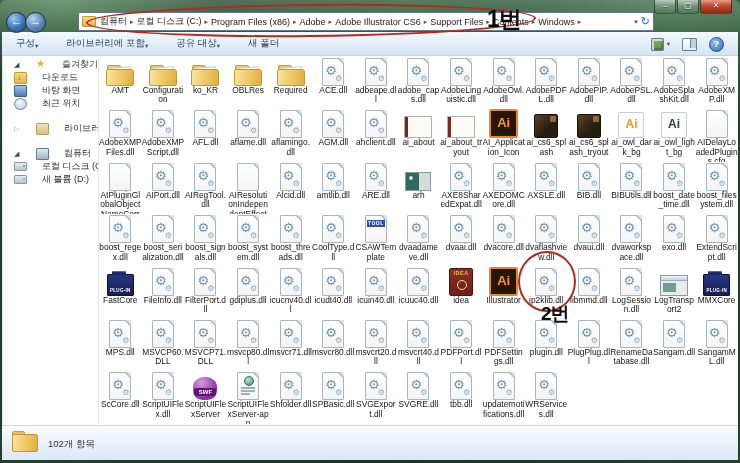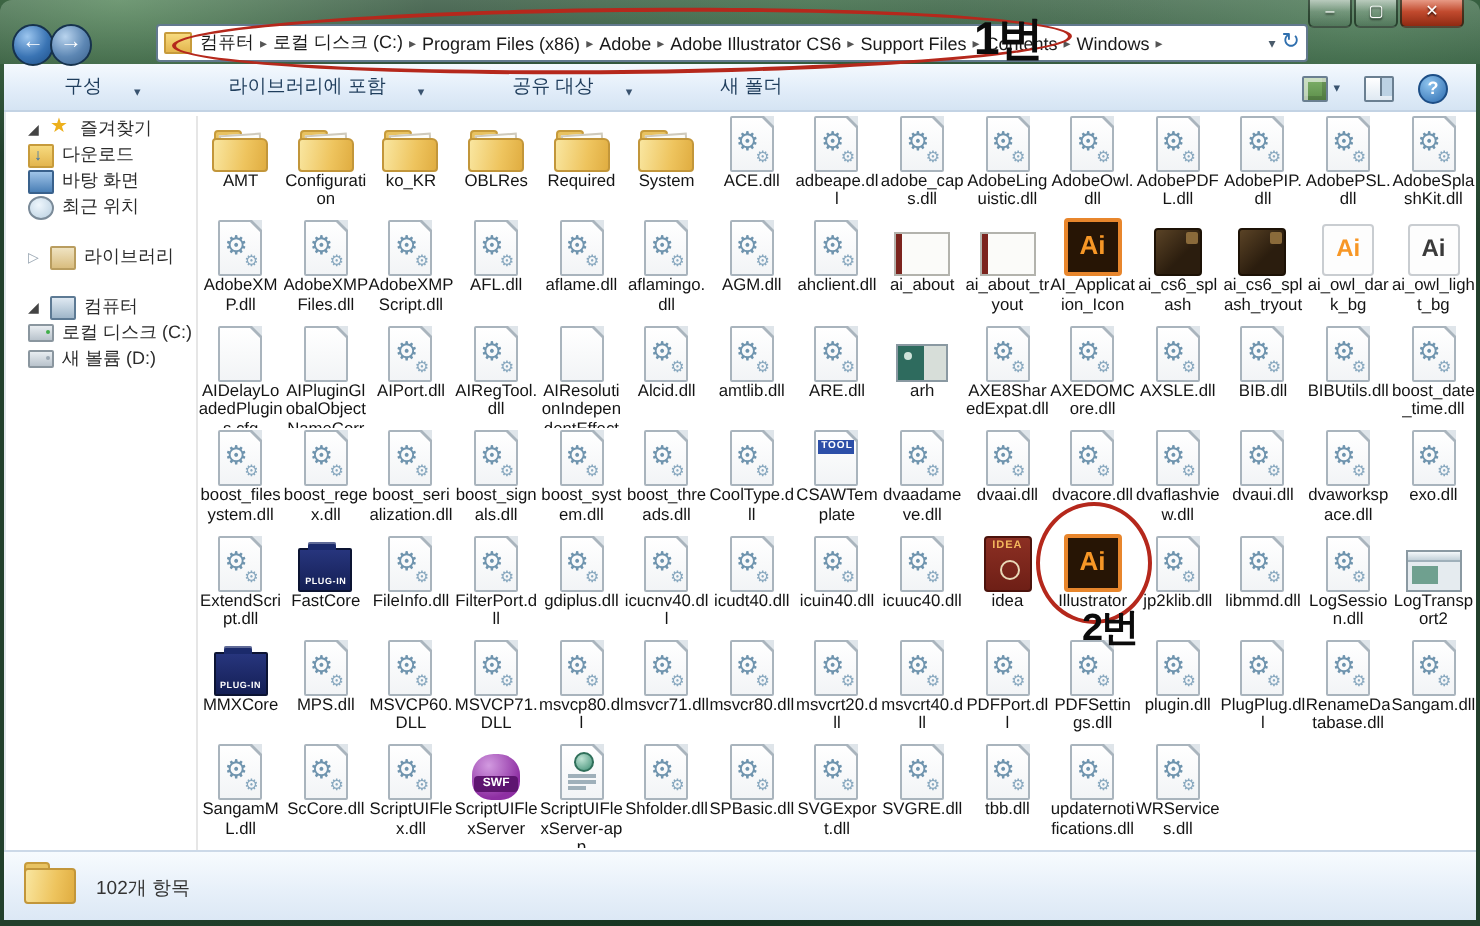--- a/index.html
+++ b/index.html
@@ -40,35 +40,35 @@
   .refreshbtn{color:#2f6fae;font-size:11px;flex:none;line-height:17px;}
   .searchbox{position:absolute;right:6px;top:1px;width:80px;height:19px;background:#fff;border:1px solid #62798e;
     border-radius:2px;display:flex;align-items:center;justify-content:space-between;padding:0 4px;box-sizing:border-box;}
   .search-ph{font-size:8.5px;font-style:italic;color:#8b94a4;white-space:nowrap;overflow:hidden;}
   .mag{width:6px;height:6px;border:1.5px solid #4a6f96;border-radius:50%;position:relative;flex:none;}
   .mag::after{content:"";position:absolute;width:1.5px;height:4px;background:#4a6f96;left:6px;top:5px;transform:rotate(-45deg);}
   
   .toolbar{position:absolute;top:32px;left:2px;right:2px;height:24px;
     background:linear-gradient(#f4f9fe,#e2edf9 55%,#d5e4f3);border-bottom:1px solid #c3d3e4;
     display:flex;align-items:center;font-size:9.5px;color:#1f3d5c;padding:0 14px;gap:28px;box-sizing:border-box;z-index:4;}
-  .tbitem{display:flex;align-items:flex-end;gap:16px;margin-left:16px;}
+  .tbitem{display:flex;align-items:flex-end;gap:0;}
   .tbcaret{font-size:6.5px;color:#39536f;}
   .tb-right{margin-left:auto;display:flex;align-items:center;gap:12px;}
   .viewbtn{display:flex;align-items:center;gap:3px;}
   .viewgrid{width:11px;height:11px;background:
      linear-gradient(#7fb06a,#5d8f4b) ;border:1px solid #6a7f91;border-radius:1px;
      box-shadow:inset 2px 2px 0 rgba(255,255,255,.6), inset -2px -2px 0 rgba(0,0,0,.15);}
   .panebtn{width:13px;height:11px;border:1px solid #6a7f91;border-radius:1px;background:linear-gradient(#fff,#dfe9f2);}
   .panebtn i{display:block;width:5px;height:9px;margin:0 0 0 7px;background:#bcd2e4;border-left:1px solid #6a7f91;}
   .helpbtn{width:13px;height:13px;border-radius:50%;background:radial-gradient(circle at 35% 30%,#8ec4ee,#2d6cb0);
     color:#fff;font-size:9px;line-height:13px;text-align:center;font-weight:bold;border:1px solid #1d4e86;}
   
   .content-bg{position:absolute;top:56px;left:2px;right:2px;bottom:37px;background:#fff;}
   .sidebar{position:absolute;top:58px;left:2px;width:96px;bottom:38px;font-size:9px;color:#2b2b2b;z-index:3;}
-  .sb-row{display:flex;align-items:center;gap:4px;height:13px;white-space:nowrap;overflow:hidden;}
+  .sb-row{display:flex;align-items:center;gap:15px;height:13px;white-space:nowrap;overflow:hidden;}
   .sb-sect{padding-left:12px;}
   .sb-child{padding-left:12px;}
   .sb-gap{height:12px;}
   .exp{color:#444;font-size:7px;width:7px;flex:none;}
   .exp.closed{color:#9aa7b3;}
   .mi{width:11px;height:10px;flex:none;border-radius:1px;position:relative;}
   .mi-star::before{content:"★";color:#edb01c;font-size:10px;line-height:10px;position:absolute;top:-1px;}
   .mi-down{background:linear-gradient(#f7da7e,#e3b54e);border:1px solid #c79b3b;}
   .mi-down::before{content:"↓";position:absolute;color:#2d6cb0;font-size:8px;font-weight:bold;left:2px;top:0;}
   .mi-desk{background:linear-gradient(#9fc4e8,#4a7fb6);border:1px solid #39618c;}
@@ -315,30 +315,20 @@
       <div class="icw">
         <div class="ic-folder">
           <i class="tab"></i>
           <i class="paper"></i>
           <i class="front"></i>
         </div>
       </div>
       <div class="lbl">Required</div>
     </div>
 
-    <div class="cell">
-      <div class="icw">
-        <div class="ic-folder">
-          <i class="tab"></i>
-          <i class="paper"></i>
-          <i class="front"></i>
-        </div>
-      </div>
-      <div class="lbl">System</div>
-    </div>
 
     <div class="cell">
       <div class="icw">
         <div class="ic-page ic-dll">
           <span class="g1">⚙</span>
           <span class="g2">⚙</span>
         </div>
       </div>
       <div class="lbl">ACE.dll</div>
     </div>

